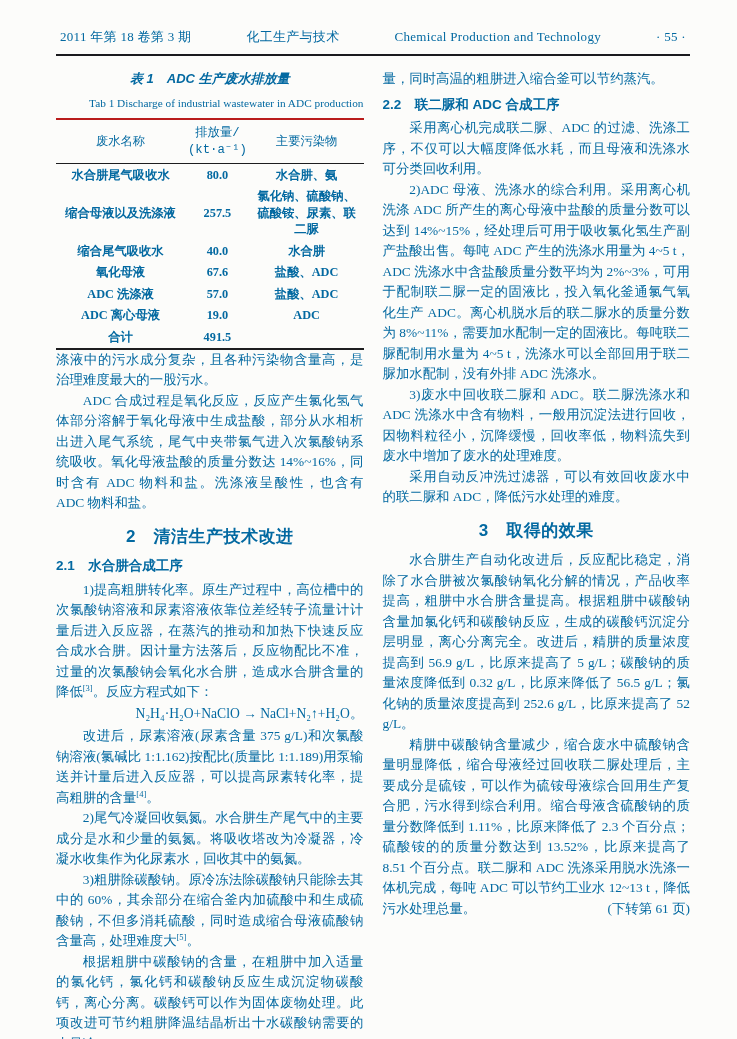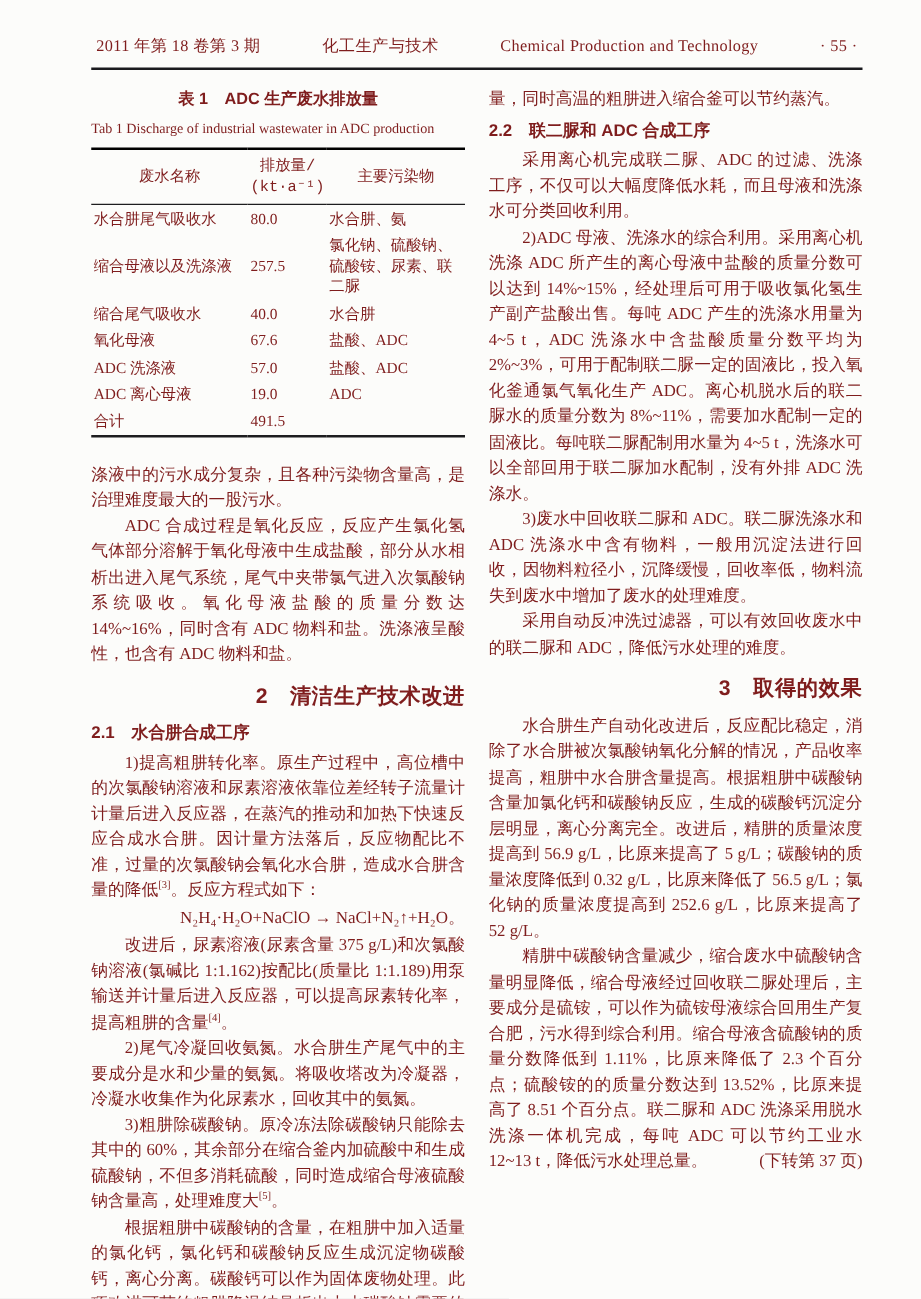--- a/index.html
+++ b/index.html
@@ -2,61 +2,61 @@
 <html><head>
 <meta charset="utf-8">
 <style>
   html,body { margin:0; padding:0; background:#e8e8e6; }
   .page {
     position:relative;
     width:737px; height:1039px;
     margin:0 auto;
     background:#fcfcfa;
     box-sizing:border-box;
-    padding:26px 47px 0 73px;
+    padding:26px 47px 0 56px;
     overflow:hidden;
-    color:#7f1d1d;
+    color:#0369a1;
     font-family:"Liberation Serif","DejaVu Serif",serif;
   }
   .page-header {
     display:flex; justify-content:space-between; align-items:baseline;
     font-size:13px; letter-spacing:.3px;
     padding:2px 4px 8px 4px; white-space:nowrap;
   }
   .header-rule { border-top:2.5px solid #1a1a1e; margin-bottom:13px; }
   .columns { display:flex; gap:19px; }
   .col { width:308px; text-align:justify; font-size:13.4px; line-height:20.5px; }
   .col p { margin:0; text-indent:2em; }
   .col p.noindent { text-indent:0; }
   h2.sec {
     font-family:"Liberation Sans","DejaVu Sans",sans-serif;
     font-size:17px; font-weight:bold; margin:13px 0 9px 0;
-    text-indent:0; text-align:right; letter-spacing:.5px;
+    text-indent:0; text-align:center; letter-spacing:.5px;
   }
   h3.subsec {
     font-family:"Liberation Sans","DejaVu Sans",sans-serif;
     font-size:13.5px; font-weight:bold; margin:5px 0 3px 0;
     text-indent:0; text-align:left;
   }
   .tbl-title-cn {
     text-align:center; font-family:"Liberation Sans","DejaVu Sans",sans-serif;
-    font-weight:bold; font-size:13px; margin:0 0 3px 0;
+    font-weight:bold; font-size:13px; margin:0 0 3px 0;font-style:italic;
   }
-  .tbl-title-en { text-align:left; font-size:11.3px; margin:0 0 5px 0; }
+  .tbl-title-en { text-align:right; font-size:11.3px; margin:0 0 5px 0; }
   table.datatable {
     width:100%; border-collapse:collapse;
     font-size:12.3px; line-height:16.5px;
-    border-top:2px solid #000000; border-bottom:2px solid #1d1d1f;
-    margin-bottom:20px;
+    border-top:2px solid #b91c1c; border-bottom:2px solid #1d1d1f;
+    margin-bottom:0;
   }
   table.datatable thead th {
     border-bottom:1.2px solid #1d1d1f;
     font-weight:normal; text-align:center; padding:5px 2px; vertical-align:middle;
   }
-  table.datatable td { text-align:left; padding:2.5px 2px; vertical-align:middle; }
+  table.datatable td { text-align:center; padding:2.5px 2px; vertical-align:middle;font-weight:bold; }
   .colw1 { width:42%; } .colw2 { width:21%; } .colw3 { width:37%; }
   .unit-line { display:block;font-family:Liberation Mono, monospace; }
   .equation { text-align:right; text-indent:0 !important; margin:1px 0 2px 0; font-size:13.6px; }
   sup { font-size:8.5px; vertical-align:super; line-height:0; }
   .cont-note { float:right; }
 </style>
 </head>
 <body>
 
 <div class="page">
@@ -146,18 +146,18 @@
       <h3 class="subsec">2.2　联二脲和 ADC 合成工序</h3>
       <p>采用离心机完成联二脲、ADC 的过滤、洗涤工序，不仅可以大幅度降低水耗，而且母液和洗涤水可分类回收利用。</p>
       <p>2)ADC 母液、洗涤水的综合利用。采用离心机洗涤 ADC 所产生的离心母液中盐酸的质量分数可以达到 14%~15%，经处理后可用于吸收氯化氢生产副产盐酸出售。每吨 ADC 产生的洗涤水用量为 4~5 t，ADC 洗涤水中含盐酸质量分数平均为 2%~3%，可用于配制联二脲一定的固液比，投入氧化釜通氯气氧化生产 ADC。离心机脱水后的联二脲水的质量分数为 8%~11%，需要加水配制一定的固液比。每吨联二脲配制用水量为 4~5 t，洗涤水可以全部回用于联二脲加水配制，没有外排 ADC 洗涤水。</p>
       <p>3)废水中回收联二脲和 ADC。联二脲洗涤水和 ADC 洗涤水中含有物料，一般用沉淀法进行回收，因物料粒径小，沉降缓慢，回收率低，物料流失到废水中增加了废水的处理难度。</p>
       <p>采用自动反冲洗过滤器，可以有效回收废水中的联二脲和 ADC，降低污水处理的难度。</p>
 
       <h2 class="sec">3　取得的效果</h2>
       <p>水合肼生产自动化改进后，反应配比稳定，消除了水合肼被次氯酸钠氧化分解的情况，产品收率提高，粗肼中水合肼含量提高。根据粗肼中碳酸钠含量加氯化钙和碳酸钠反应，生成的碳酸钙沉淀分层明显，离心分离完全。改进后，精肼的质量浓度提高到 56.9 g/L，比原来提高了 5 g/L；碳酸钠的质量浓度降低到 0.32 g/L，比原来降低了 56.5 g/L；氯化钠的质量浓度提高到 252.6 g/L，比原来提高了 52 g/L。</p>
       <p>
         <span>精肼中碳酸钠含量减少，缩合废水中硫酸钠含量明显降低，缩合母液经过回收联二脲处理后，主要成分是硫铵，可以作为硫铵母液综合回用生产复合肥，污水得到综合利用。缩合母液含硫酸钠的质量分数降低到 1.11%，比原来降低了 2.3 个百分点；硫酸铵的的质量分数达到 13.52%，比原来提高了 8.51 个百分点。联二脲和 ADC 洗涤采用脱水洗涤一体机完成，每吨 ADC 可以节约工业水 12~13 t，降低污水处理总量。</span>
-        <span class="cont-note">(下转第 37 页)</span>
+        <span class="cont-note">(下转第 61 页)</span>
       </p>
     </div>
 
   </div>
 </div>
 
 </body></html>

